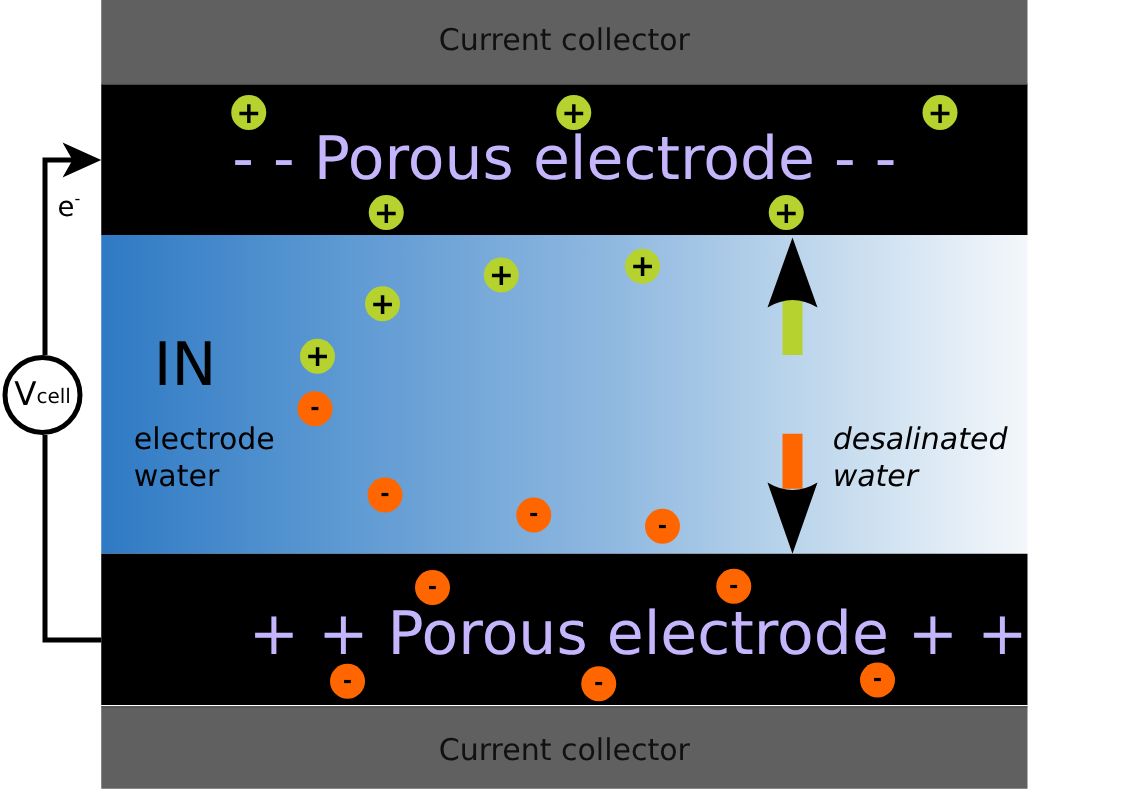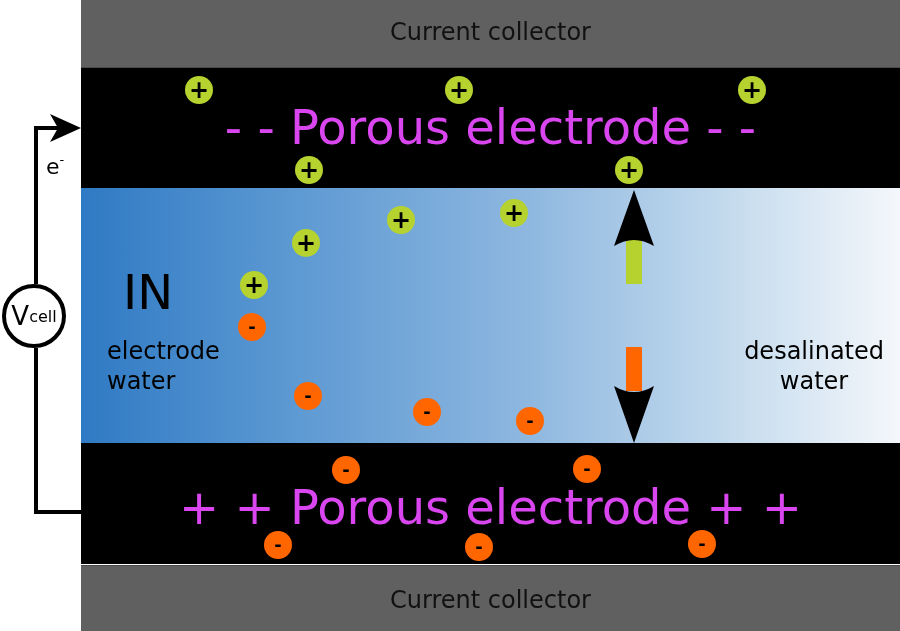--- a/index.html
+++ b/index.html
@@ -1,36 +1,36 @@
 <!DOCTYPE html>
 <html><head>
   <meta charset="utf-8">
   <style>
     html, body { margin: 0; padding: 0; background: #ffffff; }
     body { width: 900px; height: 631px; position: relative; overflow: hidden; font-family: "DejaVu Sans", sans-serif; }
-    .layer { position: absolute; left: 81px; width: 819px; }
+    .layer { position: absolute; left: 81px; width: 741px; }
     .collector { background: #606060; border-bottom: 1px solid #4a4a4a; }
     .collector-top { top: 0; height: 67px; }
     .collector-bottom { top: 565px; height: 66px; border-top: 1px solid #4a4a4a; border-bottom: none; }
     .collector-label { position: absolute; left: 0; right: 0; text-align: center; color: #111; font-size: 24px; }
     .collector-top .collector-label { top: 18px; }
     .collector-bottom .collector-label { top: 20px; }
     .electrode { background: #000; }
     .electrode-top { top: 68px; height: 120px; }
     .electrode-bottom { top: 443px; height: 121px; }
-    .electrode-label { position: absolute; left: 0; right: 0; text-align: center; color: #d946ef; font-size: 48px; white-space: pre; }
+    .electrode-label { position: absolute; left: 0; right: 0; text-align: center; color: #c4b5fd; font-size: 48px; white-space: pre; }
     .electrode-top .electrode-label { top: 31px; }
-    .electrode-bottom .electrode-label { top: 36px; }
+    .electrode-bottom .electrode-label { top: 36px; text-align: right; }
     .channel { top: 188px; height: 255px; background: linear-gradient(to right, #2f7ac4 0%, #5b98d2 25%, #8fb8e0 55%, #c6dcee 80%, #f4f7fb 100%); }
     .inout-big { position: absolute; font-size: 48px; color: #000; margin-left: 16px; }
     .inout-small { position: absolute; font-size: 24px; color: #000; line-height: 30px; }
     .in-big { left: 26px; top: 76px; }
     .in-small { left: 26px; top: 148px; }
     .out-big { right: 16px; top: 76px; }
-    .out-small { right: 16px; top: 148px; text-align: center; }
+    .out-small { right: 16px; top: 148px; text-align: left; font-style: italic; }
     .ion { position: absolute; width: 28px; height: 28px; border-radius: 50%; display: flex; align-items: center; justify-content: center; font-weight: bold; color: #000; line-height: 1; }
     .ion.pos { background: #b5d22f; font-size: 24px; }
     .ion.neg { background: #ff6600; font-size: 18px; }
     .circuit { position: absolute; left: 0; top: 0; }
     .vcell { position: absolute; left: 2px; top: 284px; width: 64px; height: 64px; border: 4px solid #000; border-radius: 50%; box-sizing: border-box; background: #fff; display: flex; align-items: center; justify-content: center; font-size: 26px; }
     .vcell sub { font-size: 16px; vertical-align: -6px; text-align: center; }
     .eminus { position: absolute; left: 46px; top: 152px; font-size: 22px; }
     .eminus sup { font-size: 13px; vertical-align: 10px; }
     .flux { position: absolute; left: 0; top: 0; }
   </style>

